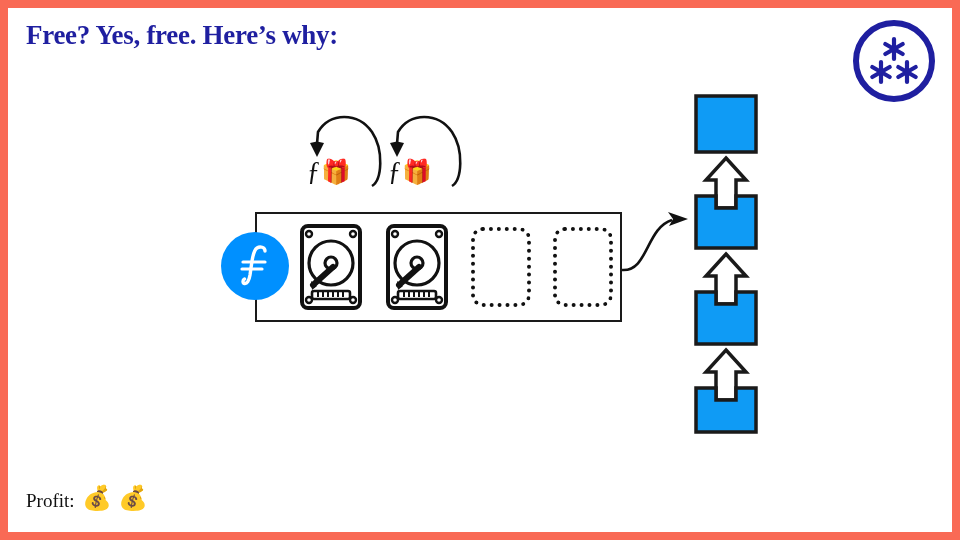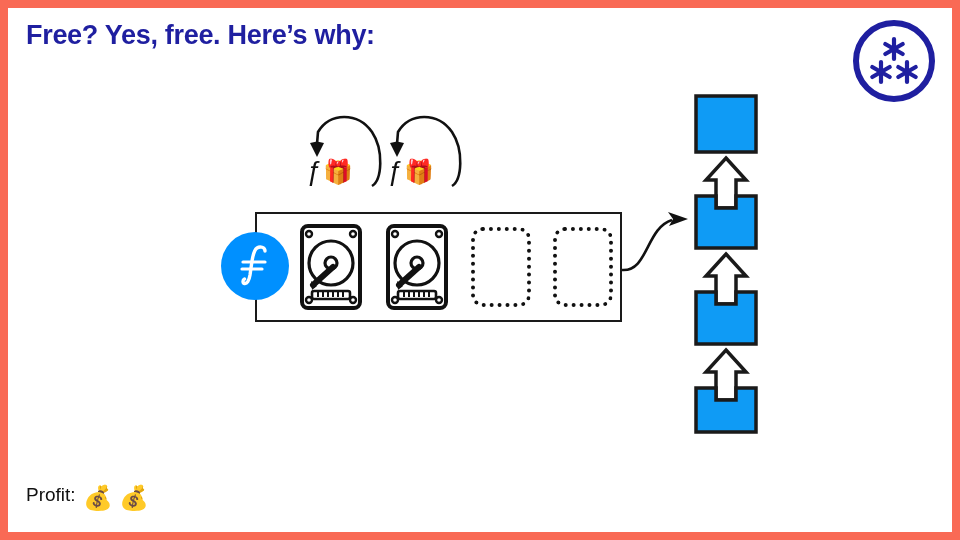--- a/index.html
+++ b/index.html
@@ -6,21 +6,21 @@
     margin: 0;
     padding: 0;
     background: #ffffff;
   }
   #slide {
     position: relative;
     width: 960px;
     height: 540px;
     background: #ffffff;
     overflow: hidden;
-    font-family: Liberation Sans, sans-serif;
+    font-family: Liberation Serif, serif;
   }
   
   .frame-edge {
     position: absolute;
     background: #f96a55;
   }
   .frame-top    { left: 0; top: 0; width: 960px; height: 8px; }
   .frame-bottom { left: 0; bottom: 0; width: 960px; height: 8px; }
   .frame-left   { left: 0; top: 0; width: 8px; height: 540px; }
   .frame-right  { right: 0; top: 0; width: 8px; height: 540px; }
@@ -121,21 +121,21 @@
 
   
   .chain { position: absolute; left: 684px; top: 88px; width: 84px; height: 352px; }
 
   
   .profit {
     position: absolute;
     left: 26px;
     top: 484px;
     display: flex;
-    align-items: flex-start;
+    align-items: flex-end;
     gap: 8px;
     font-size: 19px;
     color: #111111;
   }
   .profit .money { font-size: 24px; letter-spacing: 6px; }
 </style>
 </head>
 <body>
 
 <div id="slide">

